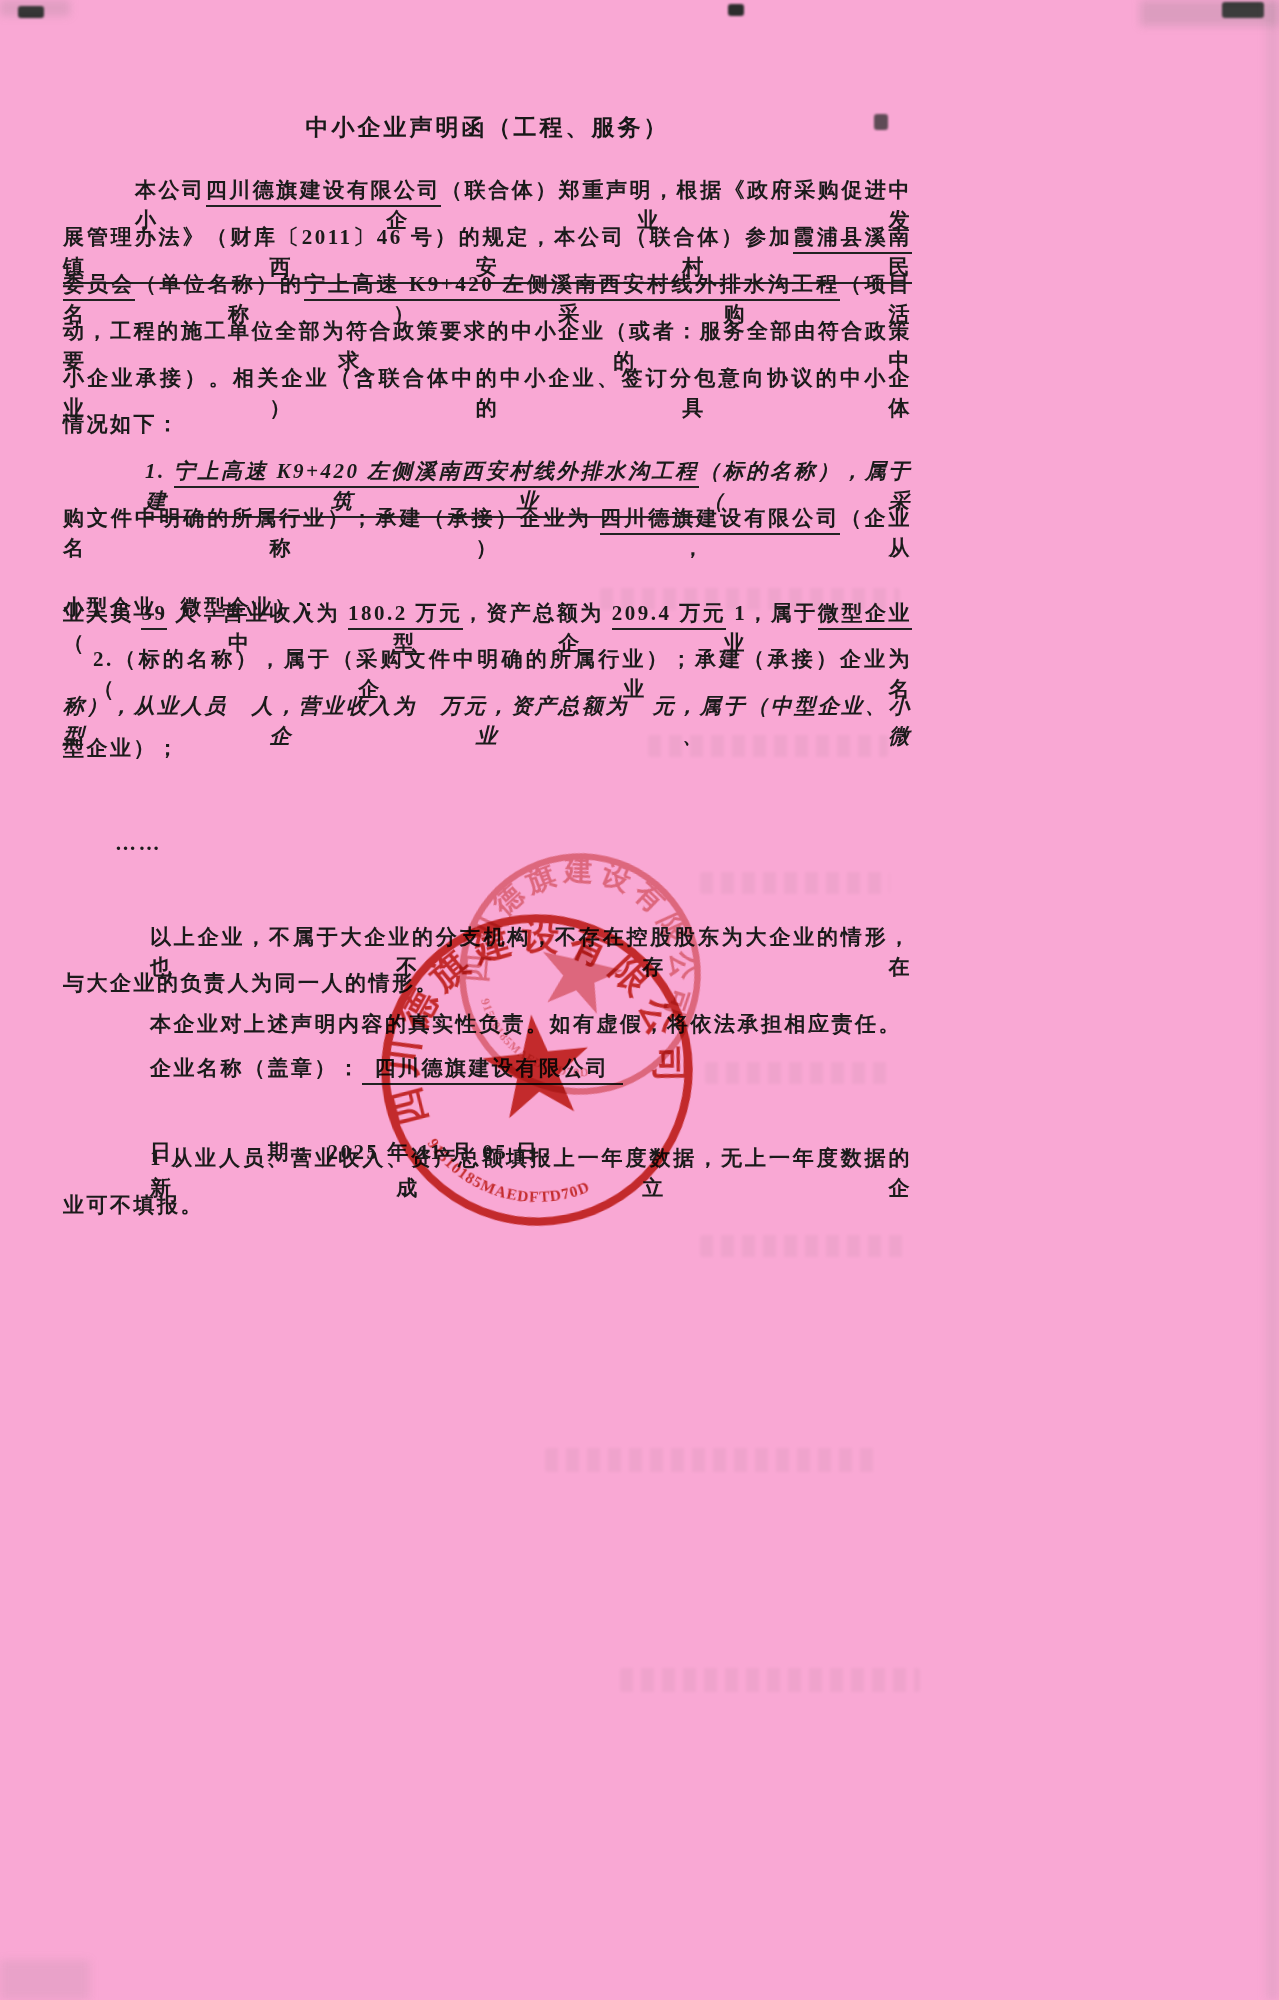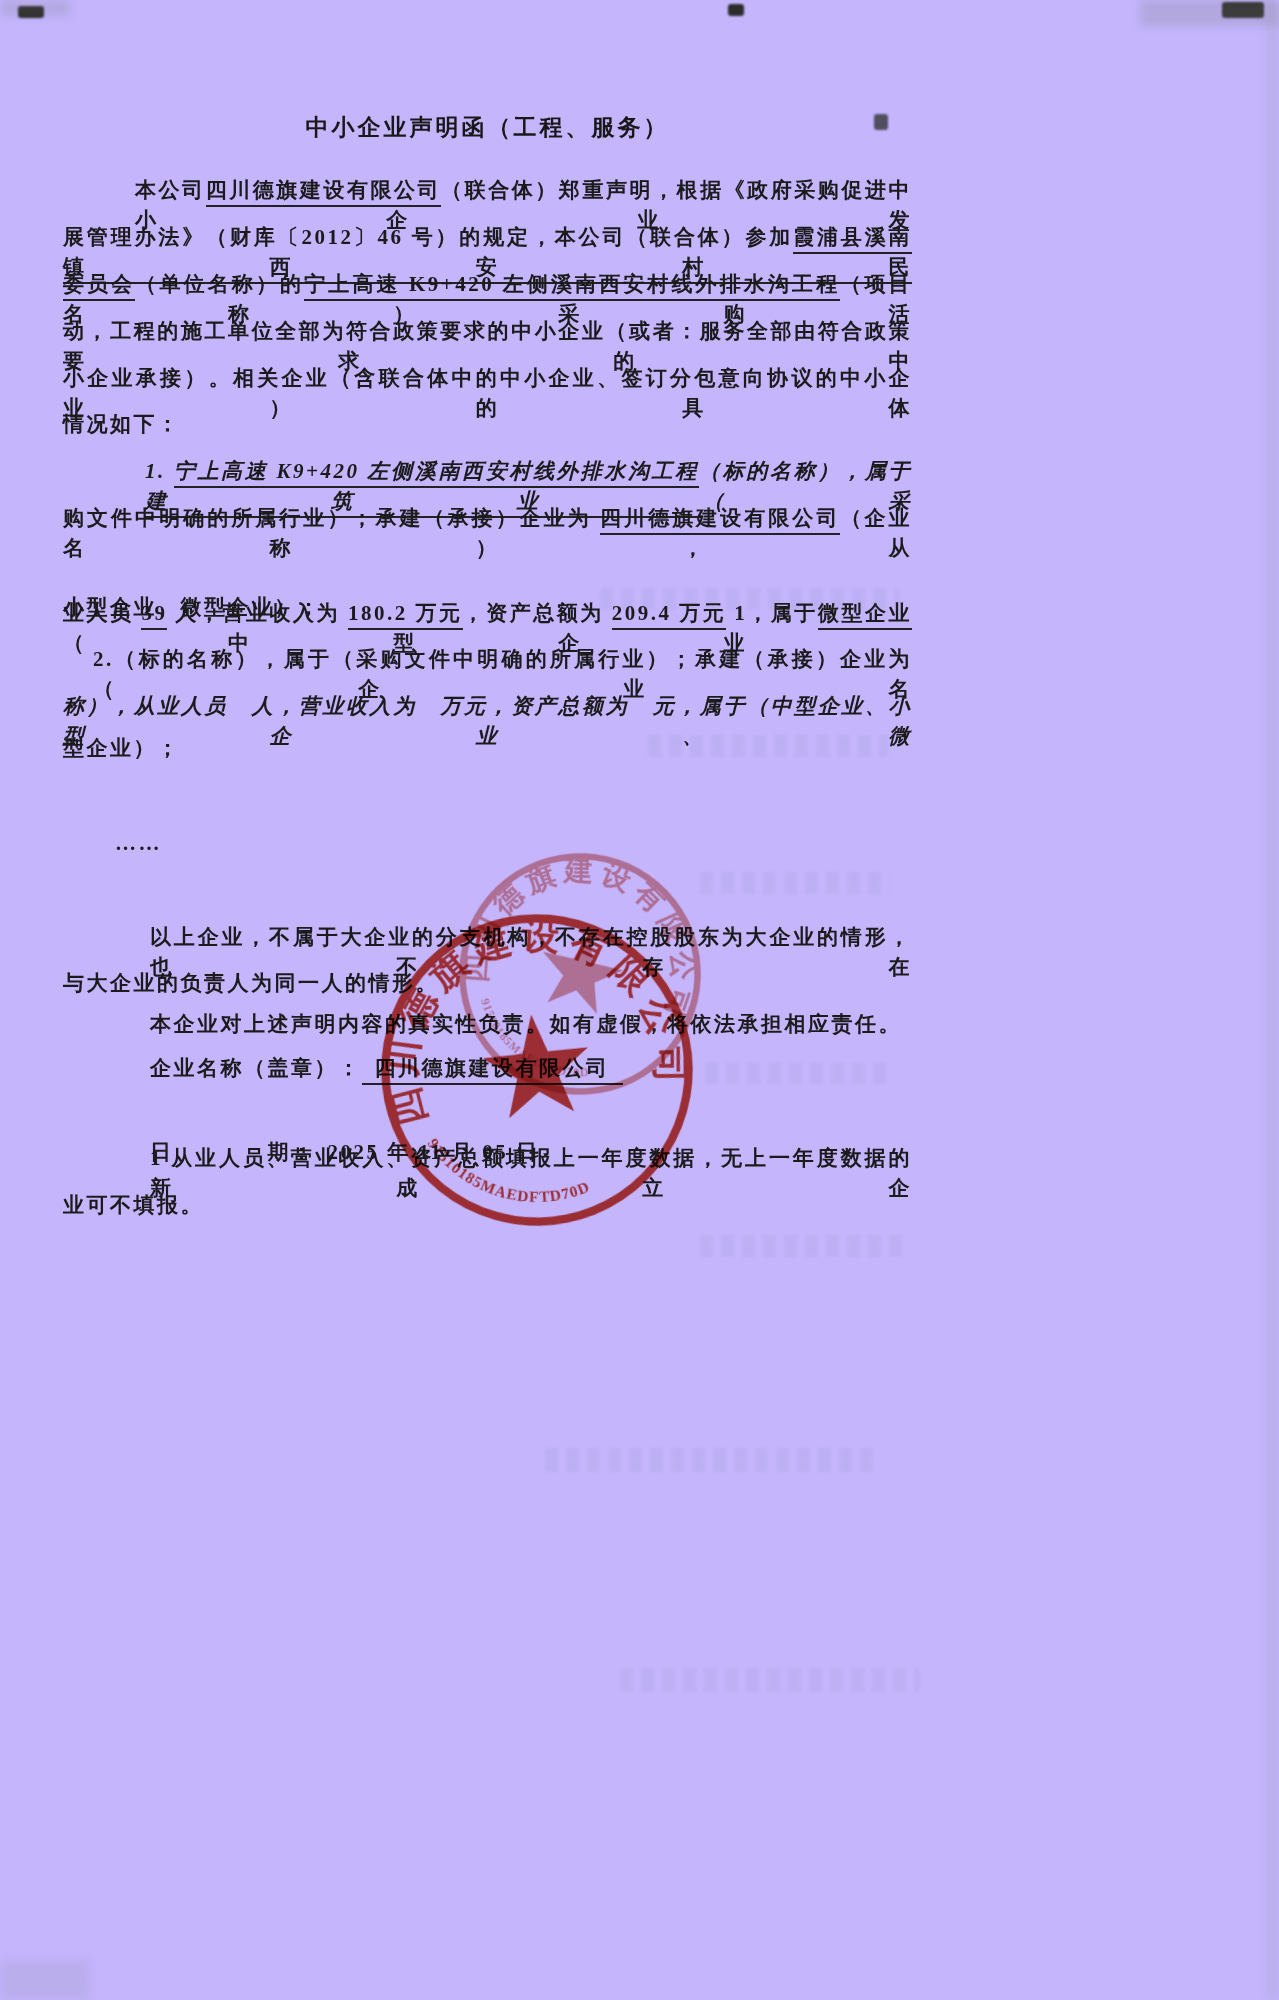--- a/index.html
+++ b/index.html
@@ -2,21 +2,21 @@
 <html><head>
 <meta charset="utf-8">
 <style>
   html,body{margin:0;padding:0;}
   body{
     width:1279px;height:2000px;position:relative;overflow:hidden;
     background:#f2f2f0;
     font-family:"Liberation Serif","DejaVu Serif",serif;
   }
   .page{
-    position:absolute;inset:0;background:#c4b5fd;
+    position:absolute;inset:0;background:#f9a8d4;
   }
   
   .doc-title{
     position:absolute;left:63px;width:849px;top:112px;
     text-align:center;font-size:23px;font-weight:700;color:#181818;
     letter-spacing:3px;
   }
   .tline{
     position:absolute;left:63px;width:849px;height:46px;
     font-size:21px;font-weight:600;color:#1b1b1b;
@@ -45,21 +45,21 @@
 </style>
 </head>
 <body>
 
 <div class="page">
 
   <div class="doc-title">中小企业声明函（工程、服务）</div>
 
   <div>
       <div class="tline fill" style="top: 175px; padding-left: 72px;"><span>本公司</span><span class="u">四川德旗建设有限公司</span><span>（联合体）郑重声明，根据《政府采购促进中小企业发</span></div>
-      <div class="tline fill" style="top: 222px;"><span>展管理办法》（财库〔2012〕46 号）的规定，本公司（联合体）参加</span><span class="u">霞浦县溪南镇西安村民</span></div>
+      <div class="tline fill" style="top: 222px;"><span>展管理办法》（财库〔2011〕46 号）的规定，本公司（联合体）参加</span><span class="u">霞浦县溪南镇西安村民</span></div>
       <div class="tline fill" style="top: 269px;"><span class="u">委员会</span><span>（单位名称）的</span><span class="u">宁上高速 K9+420 左侧溪南西安村线外排水沟工程</span><span>（项目名称）采购活</span></div>
       <div class="tline fill" style="top: 316px;"><span>动，工程的施工单位全部为符合政策要求的中小企业（或者：服务全部由符合政策要求的中</span></div>
       <div class="tline fill" style="top: 363px;"><span>小企业承接）。相关企业（含联合体中的中小企业、签订分包意向协议的中小企业）的具体</span></div>
       <div class="tline" style="top: 409px;"><span>情况如下：</span></div>
       <div class="tline fill" style="top: 456px; padding-left: 82px; font-style: italic;"><span>1. </span><span class="u">宁上高速 K9+420 左侧溪南西安村线外排水沟工程</span><span>（标的名称），属于</span><span class="u">建筑业</span><span>（采</span></div>
       <div class="tline fill" style="top: 503px;"><span>购文件中明确的所属行业）；承建（承接）企业为 </span><span class="u">四川德旗建设有限公司</span><span>（企业名称），从</span></div>
       <div class="tline fill" style="top: 550px; margin-top: 48px;"><span>业人员 </span><span class="u">39</span><span> 人，营业收入为 </span><span class="u">180.2 万元</span><span>，资产总额为 </span><span class="u">209.4 万元</span><span> 1，属于</span><span class="u">微型企业</span><span>（中型企业、</span></div>
       <div class="tline" style="top: 592px;"><span>小型企业、微型企业）；</span></div>
       <div class="tline fill" style="top: 644px; padding-left: 30px;"><span>2.（标的名称），属于（采购文件中明确的所属行业）；承建（承接）企业为（企业名</span></div>
       <div class="tline fill" style="top: 691px; font-style: italic;"><span>称），从业人员　人，营业收入为　万元，资产总额为　元，属于（中型企业、小型企业、微</span></div>

